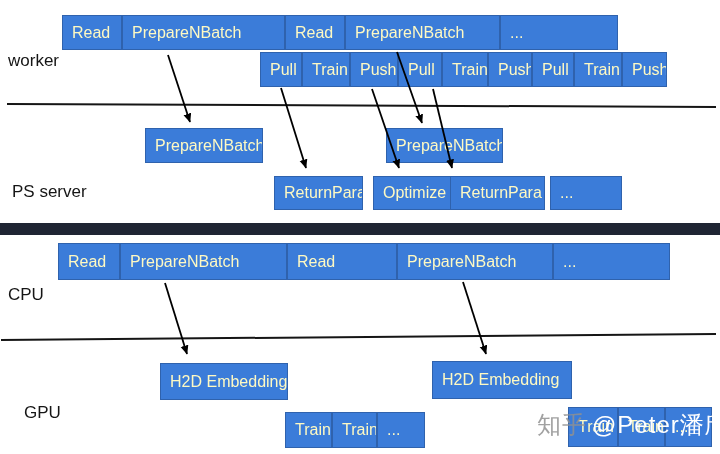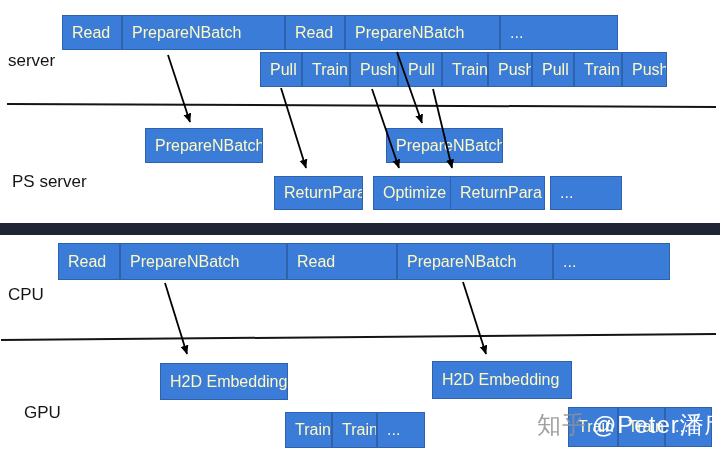--- a/index.html
+++ b/index.html
@@ -17,22 +17,22 @@
   svg.overlay{position:absolute;left:0;top:0;width:720px;height:454px;pointer-events:none;}
   .wm{position:absolute;left:537px;top:409px;font-size:24px;white-space:nowrap;letter-spacing:1px;}
   .wm .site{color:rgba(145,145,145,0.85);margin-right:5px;}
   .wm .handle{color:#ffffff;}
 </style>
 </head>
 <body>
 
 <div class="canvas">
 
-  <div class="lane-label" style="left:8px;top:51px;">server</div>
-  <div class="lane-label" style="left:12px;top:172px;">PS server</div>
+  <div class="lane-label" style="left:8px;top:51px;">worker</div>
+  <div class="lane-label" style="left:12px;top:182px;">PS server</div>
   <div class="lane-label" style="left:8px;top:285px;">CPU</div>
   <div class="lane-label" style="left:24px;top:403px;">GPU</div>
 
   <div class="box" style="left:62px;top:15px;width:60px;height:35px;">Read</div>
   <div class="box" style="left:122px;top:15px;width:163px;height:35px;">PrepareNBatch</div>
   <div class="box" style="left:285px;top:15px;width:60px;height:35px;">Read</div>
   <div class="box" style="left:345px;top:15px;width:155px;height:35px;">PrepareNBatch</div>
   <div class="box" style="left:500px;top:15px;width:118px;height:35px;">...</div>
 
   <div class="box" style="left:260px;top:52px;width:42px;height:35px;">Pull</div>

